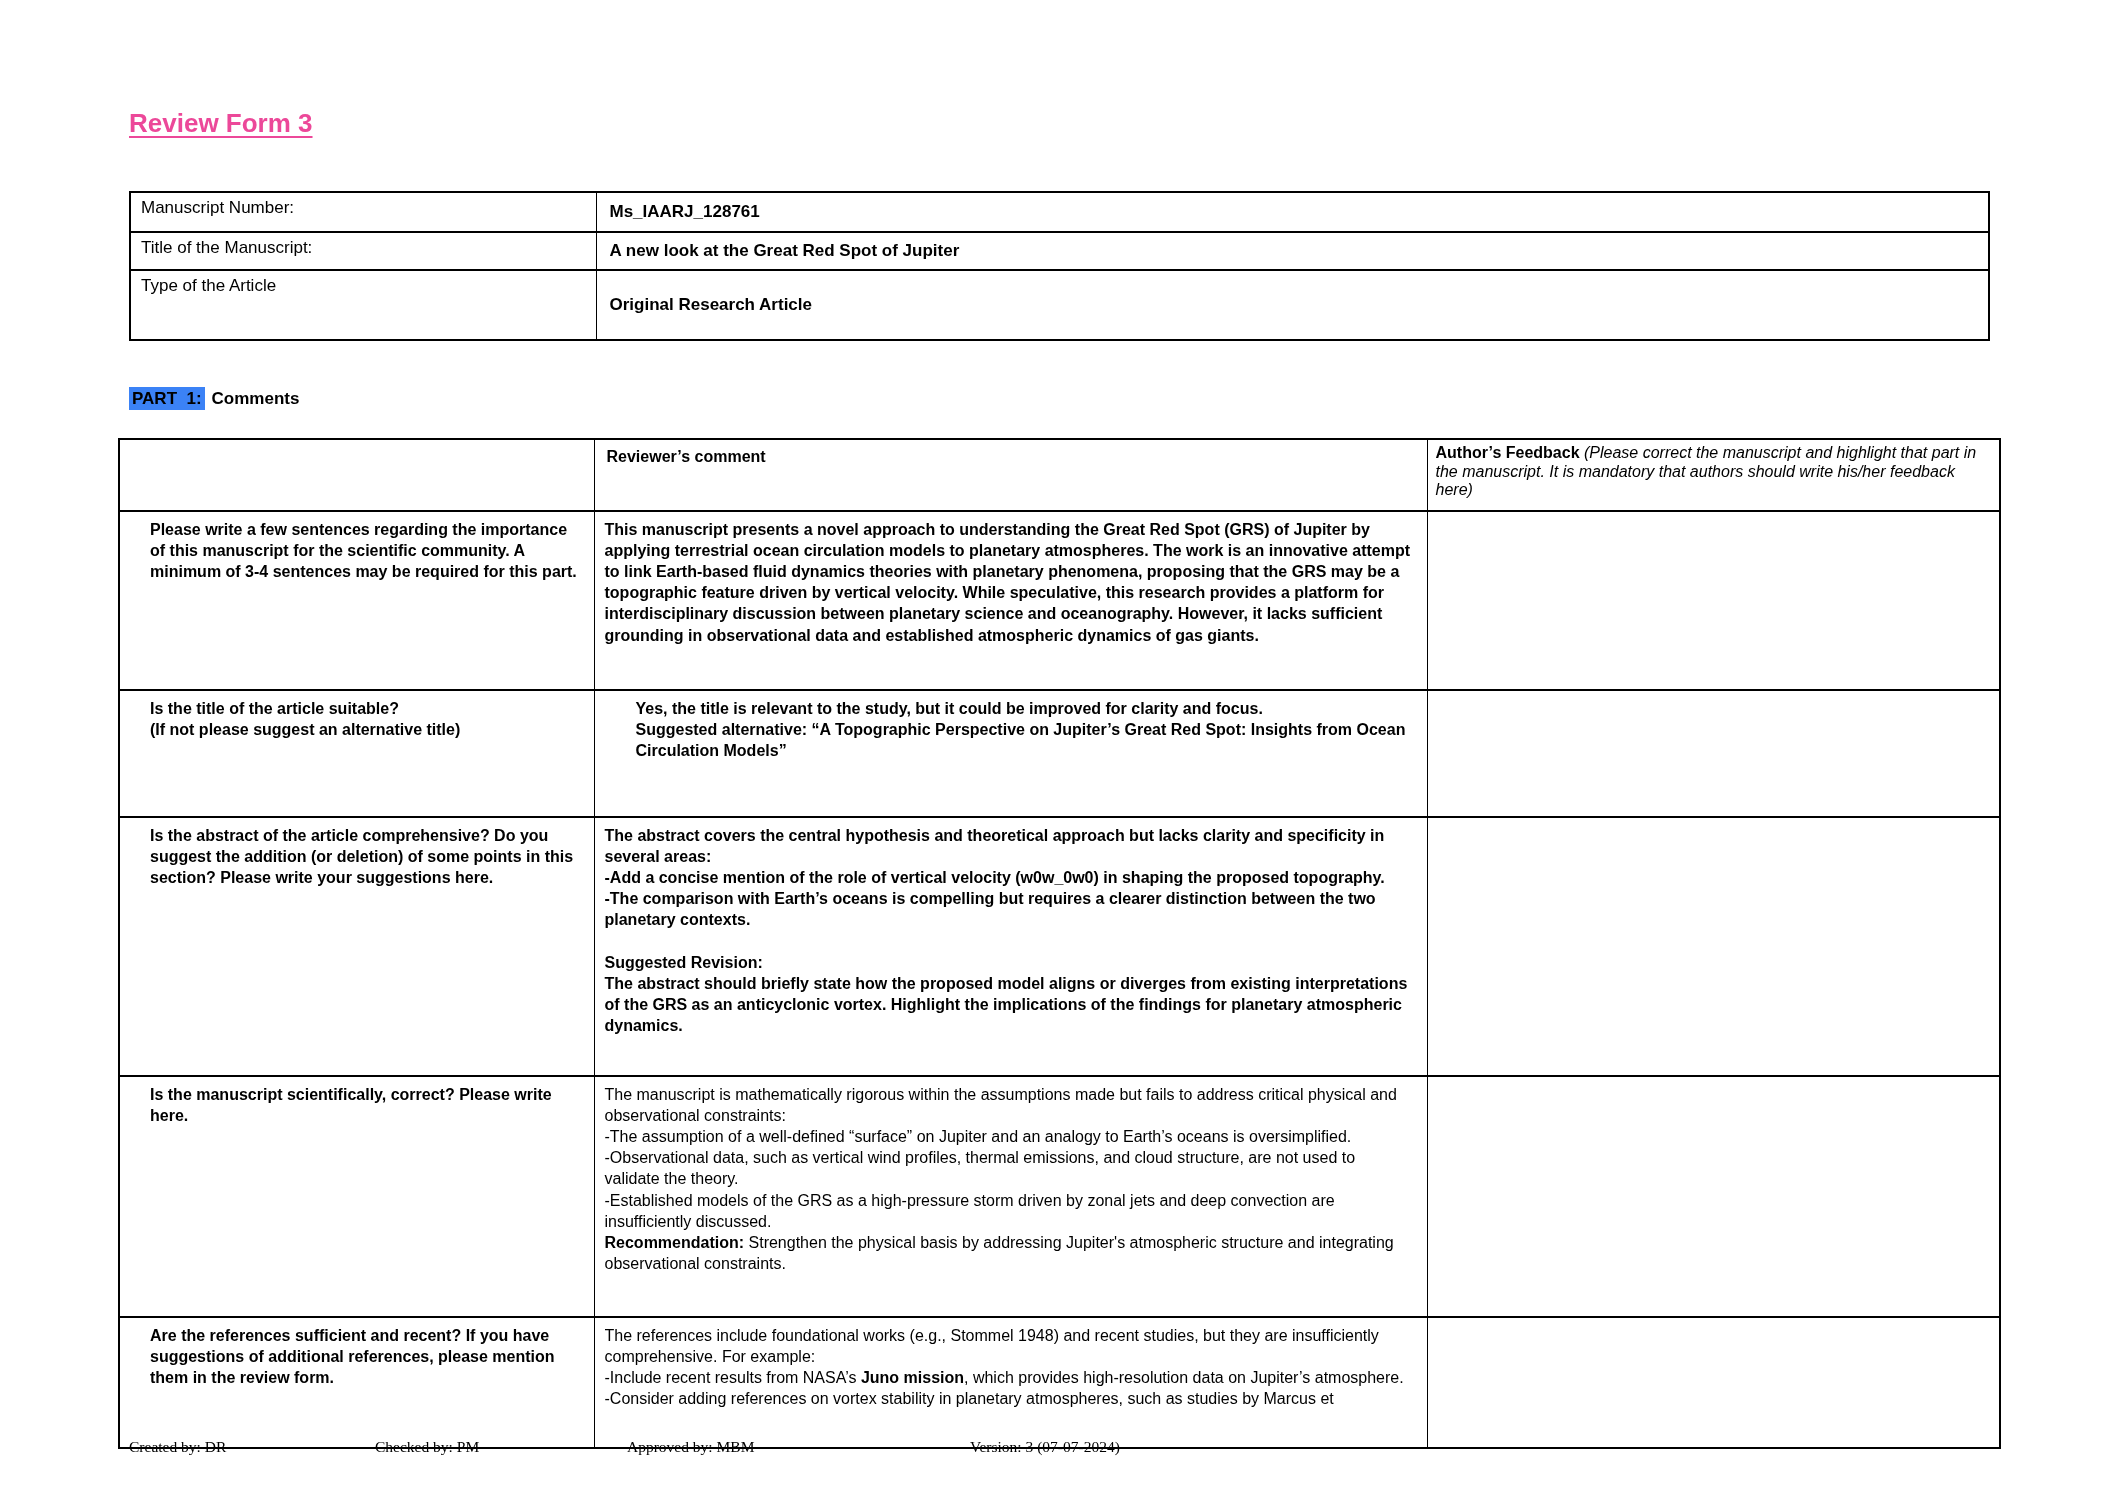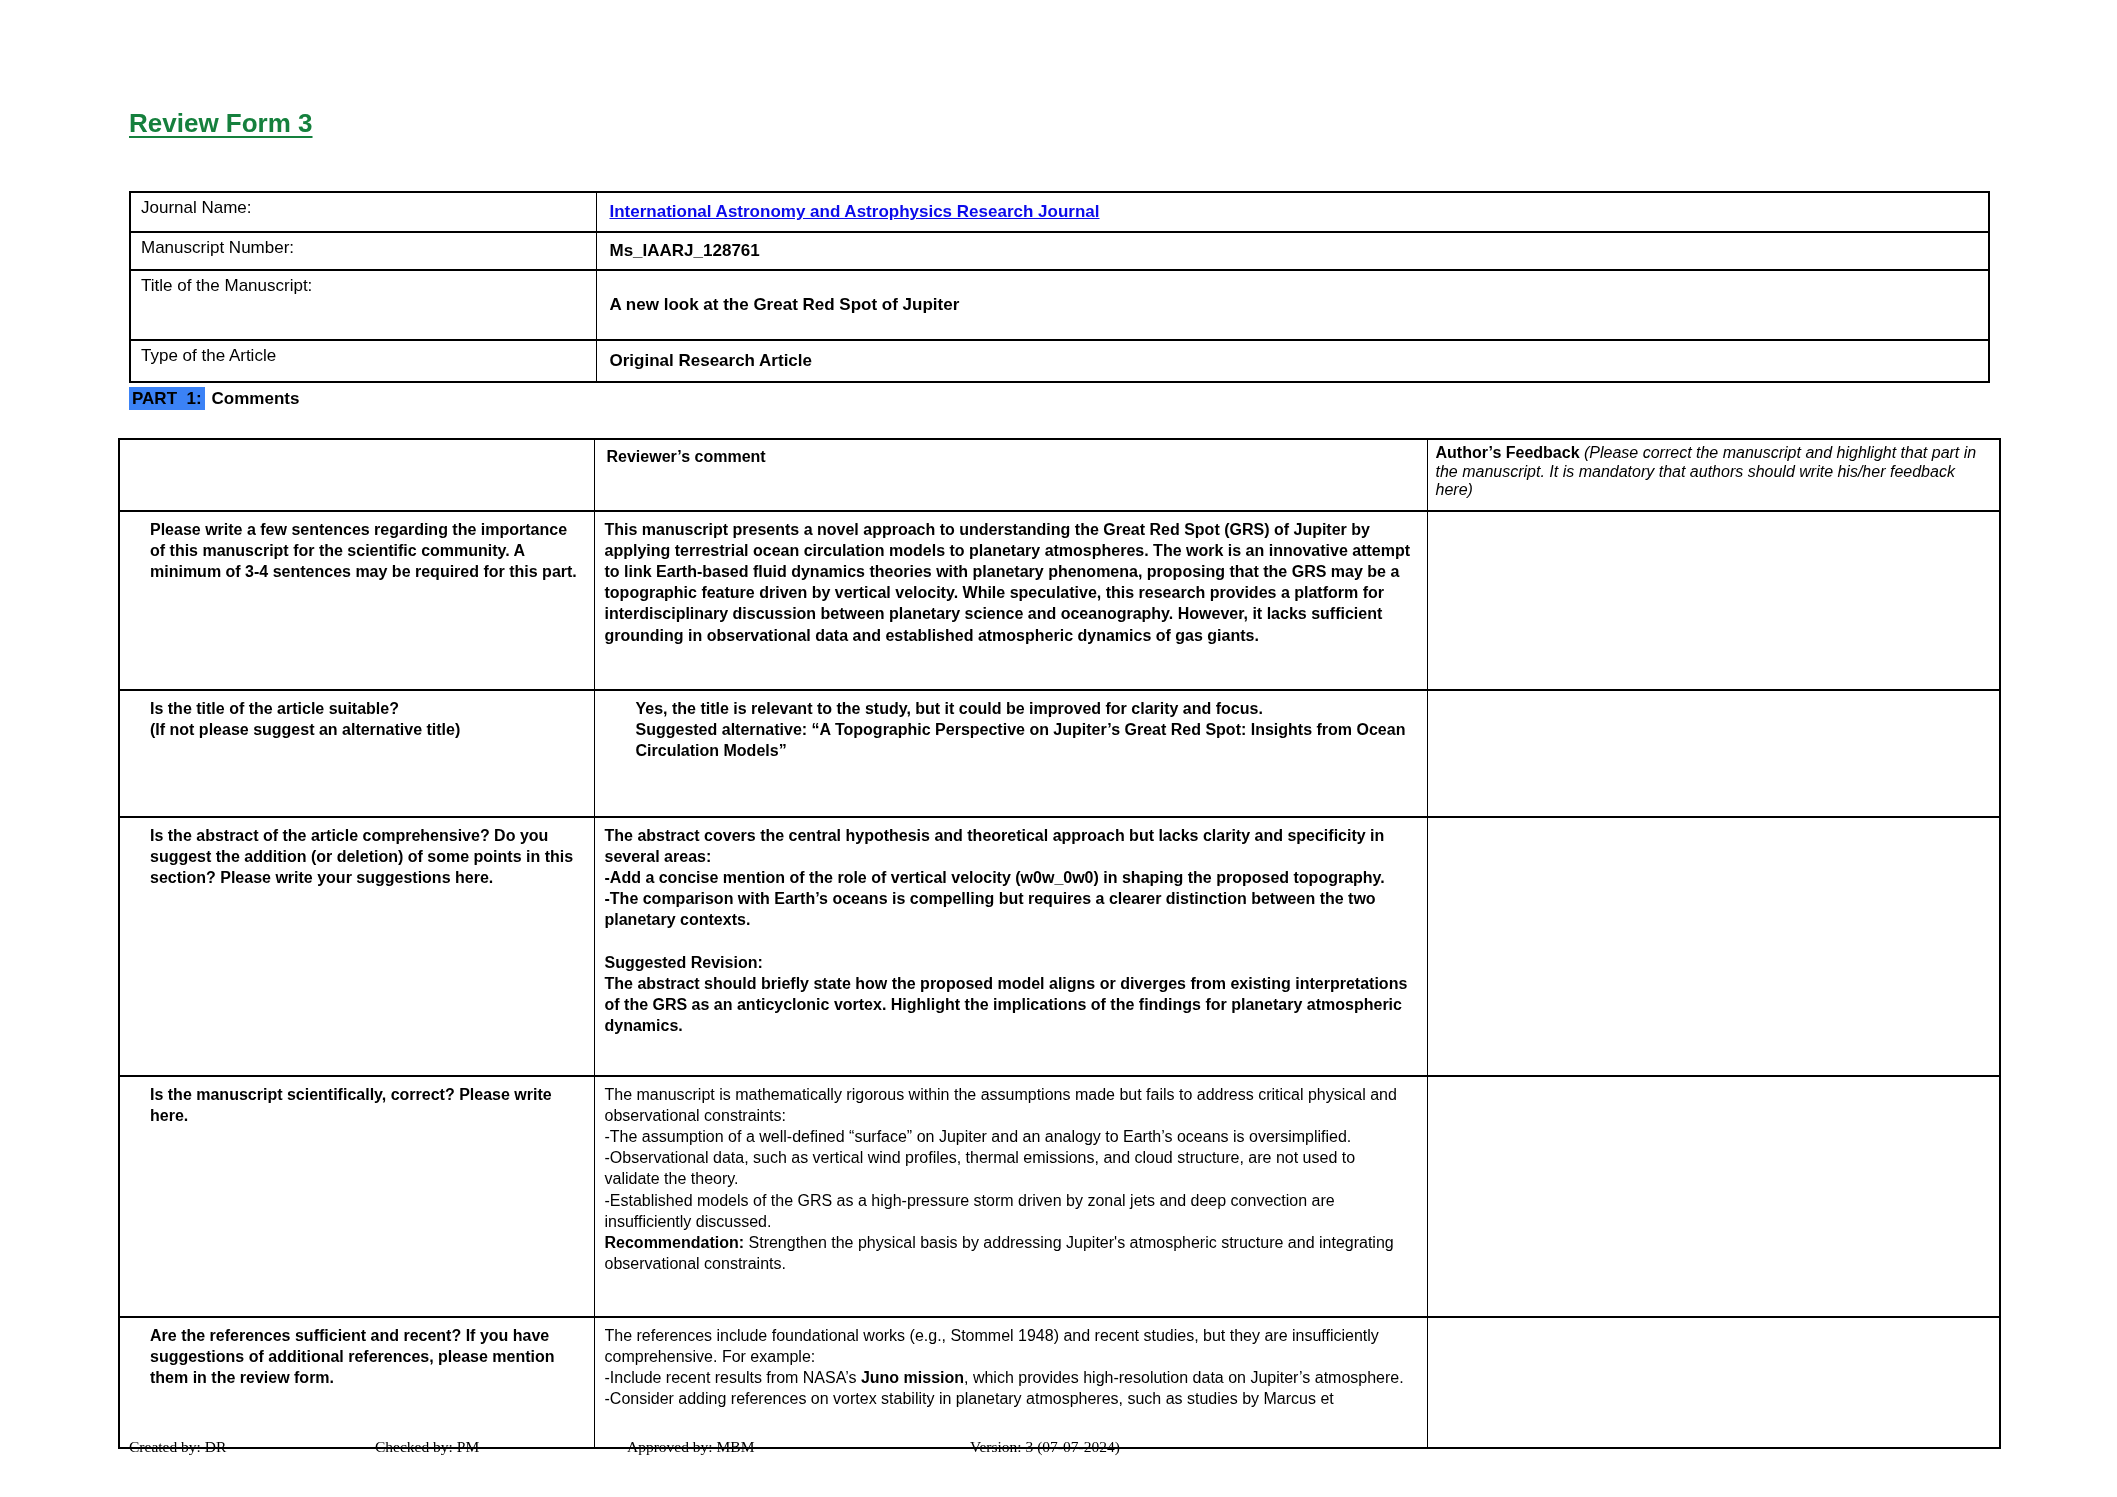--- a/index.html
+++ b/index.html
@@ -8,21 +8,21 @@
     width:2117px;height:1497px;
     background:#ffffff;
     font-family:"Liberation Sans","DejaVu Sans",sans-serif;
     color:#000;
     overflow:hidden;
   }
   
   .doc-title{
     position:absolute;left:129px;top:108px;
     font-size:26px;font-weight:bold;
-    color:#15803d;
+    color:#ec4899;
     text-decoration:underline;
     text-underline-offset:4px;
   }
   
   .meta-table{
     position:absolute;left:129px;top:191px;
     width:1859px;
     border-collapse:collapse;table-layout:fixed;
     font-size:17px;line-height:1.25;
     border:2px solid #000;
@@ -99,24 +99,20 @@
 
   <div class="doc-title">Review Form 3</div>
 
   <table class="meta-table">
     <colgroup>
         <col style="width:466px">
         <col style="width:1393px">
       </colgroup>
     <tbody>
         <tr>
-          <td>Journal Name:</td>
-          <td class="val"><a class="journal-link" href="#">International Astronomy and Astrophysics Research Journal</a></td>
-        </tr>
-        <tr>
           <td>Manuscript Number:</td>
           <td class="val">Ms_IAARJ_128761</td>
         </tr>
         <tr>
           <td>Title of the Manuscript:</td>
           <td class="val">A new look at the Great Red Spot of Jupiter</td>
         </tr>
         <tr>
           <td>Type of the Article</td>
           <td class="val">Original Research Article</td>

